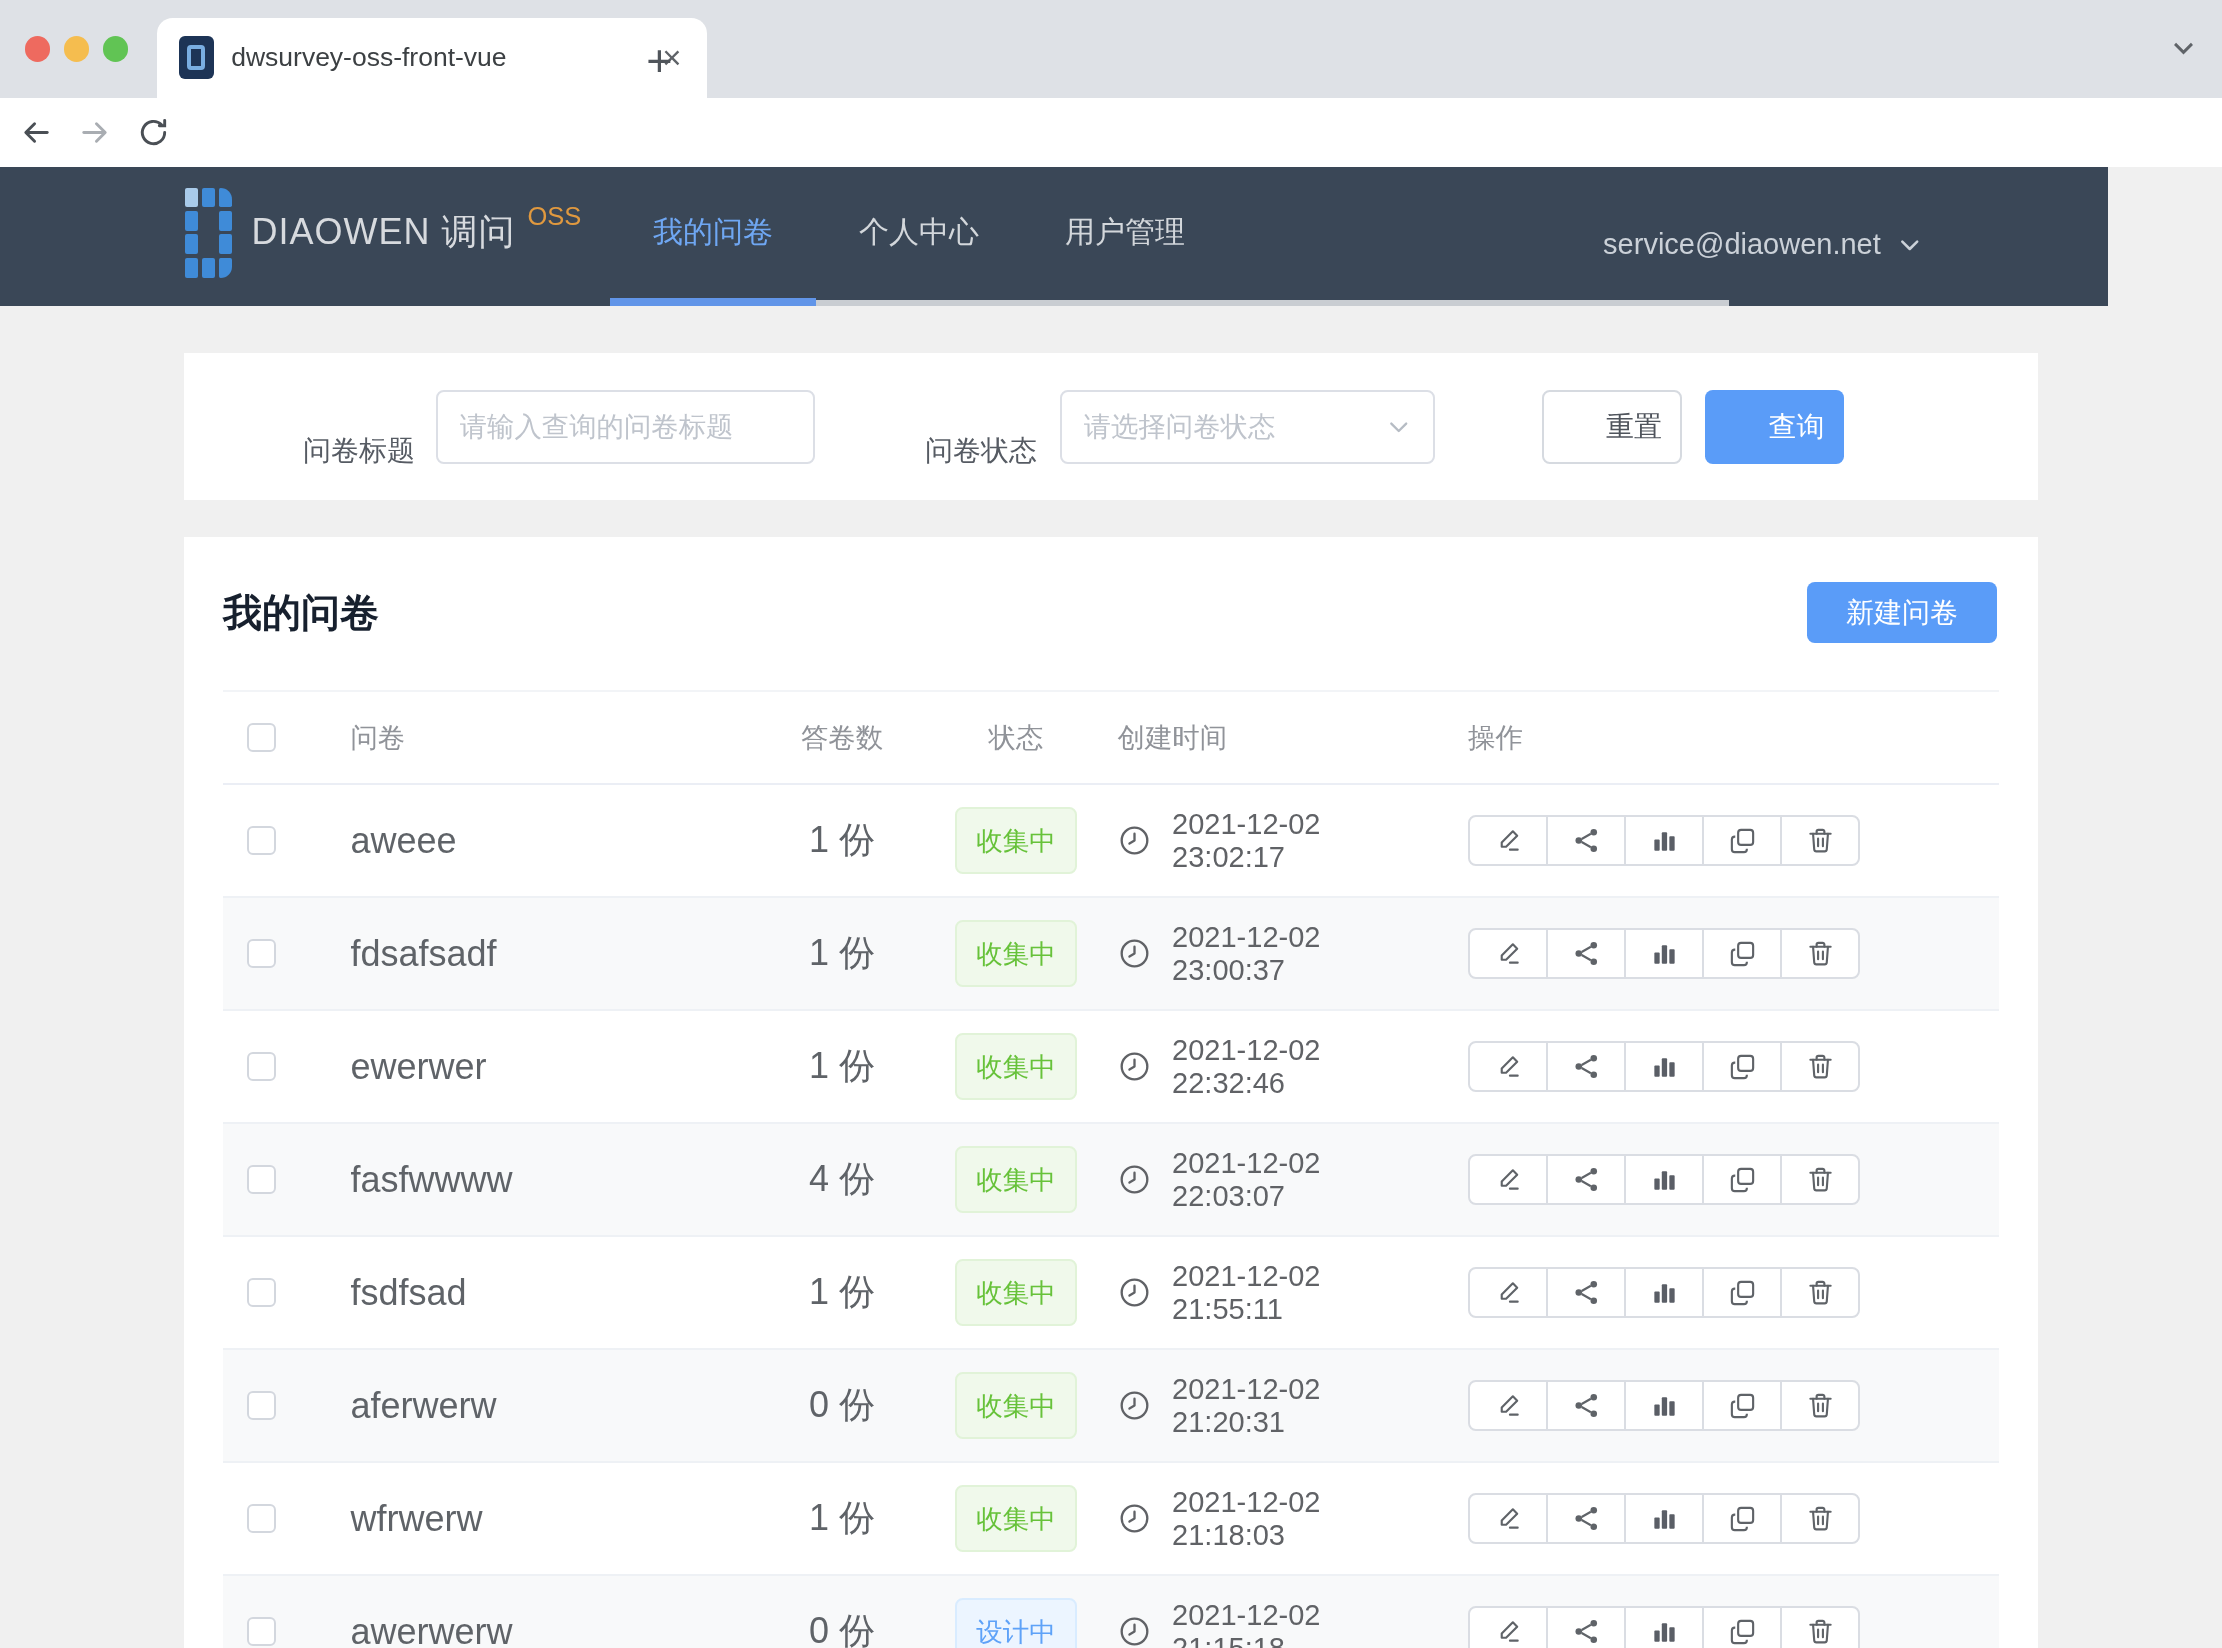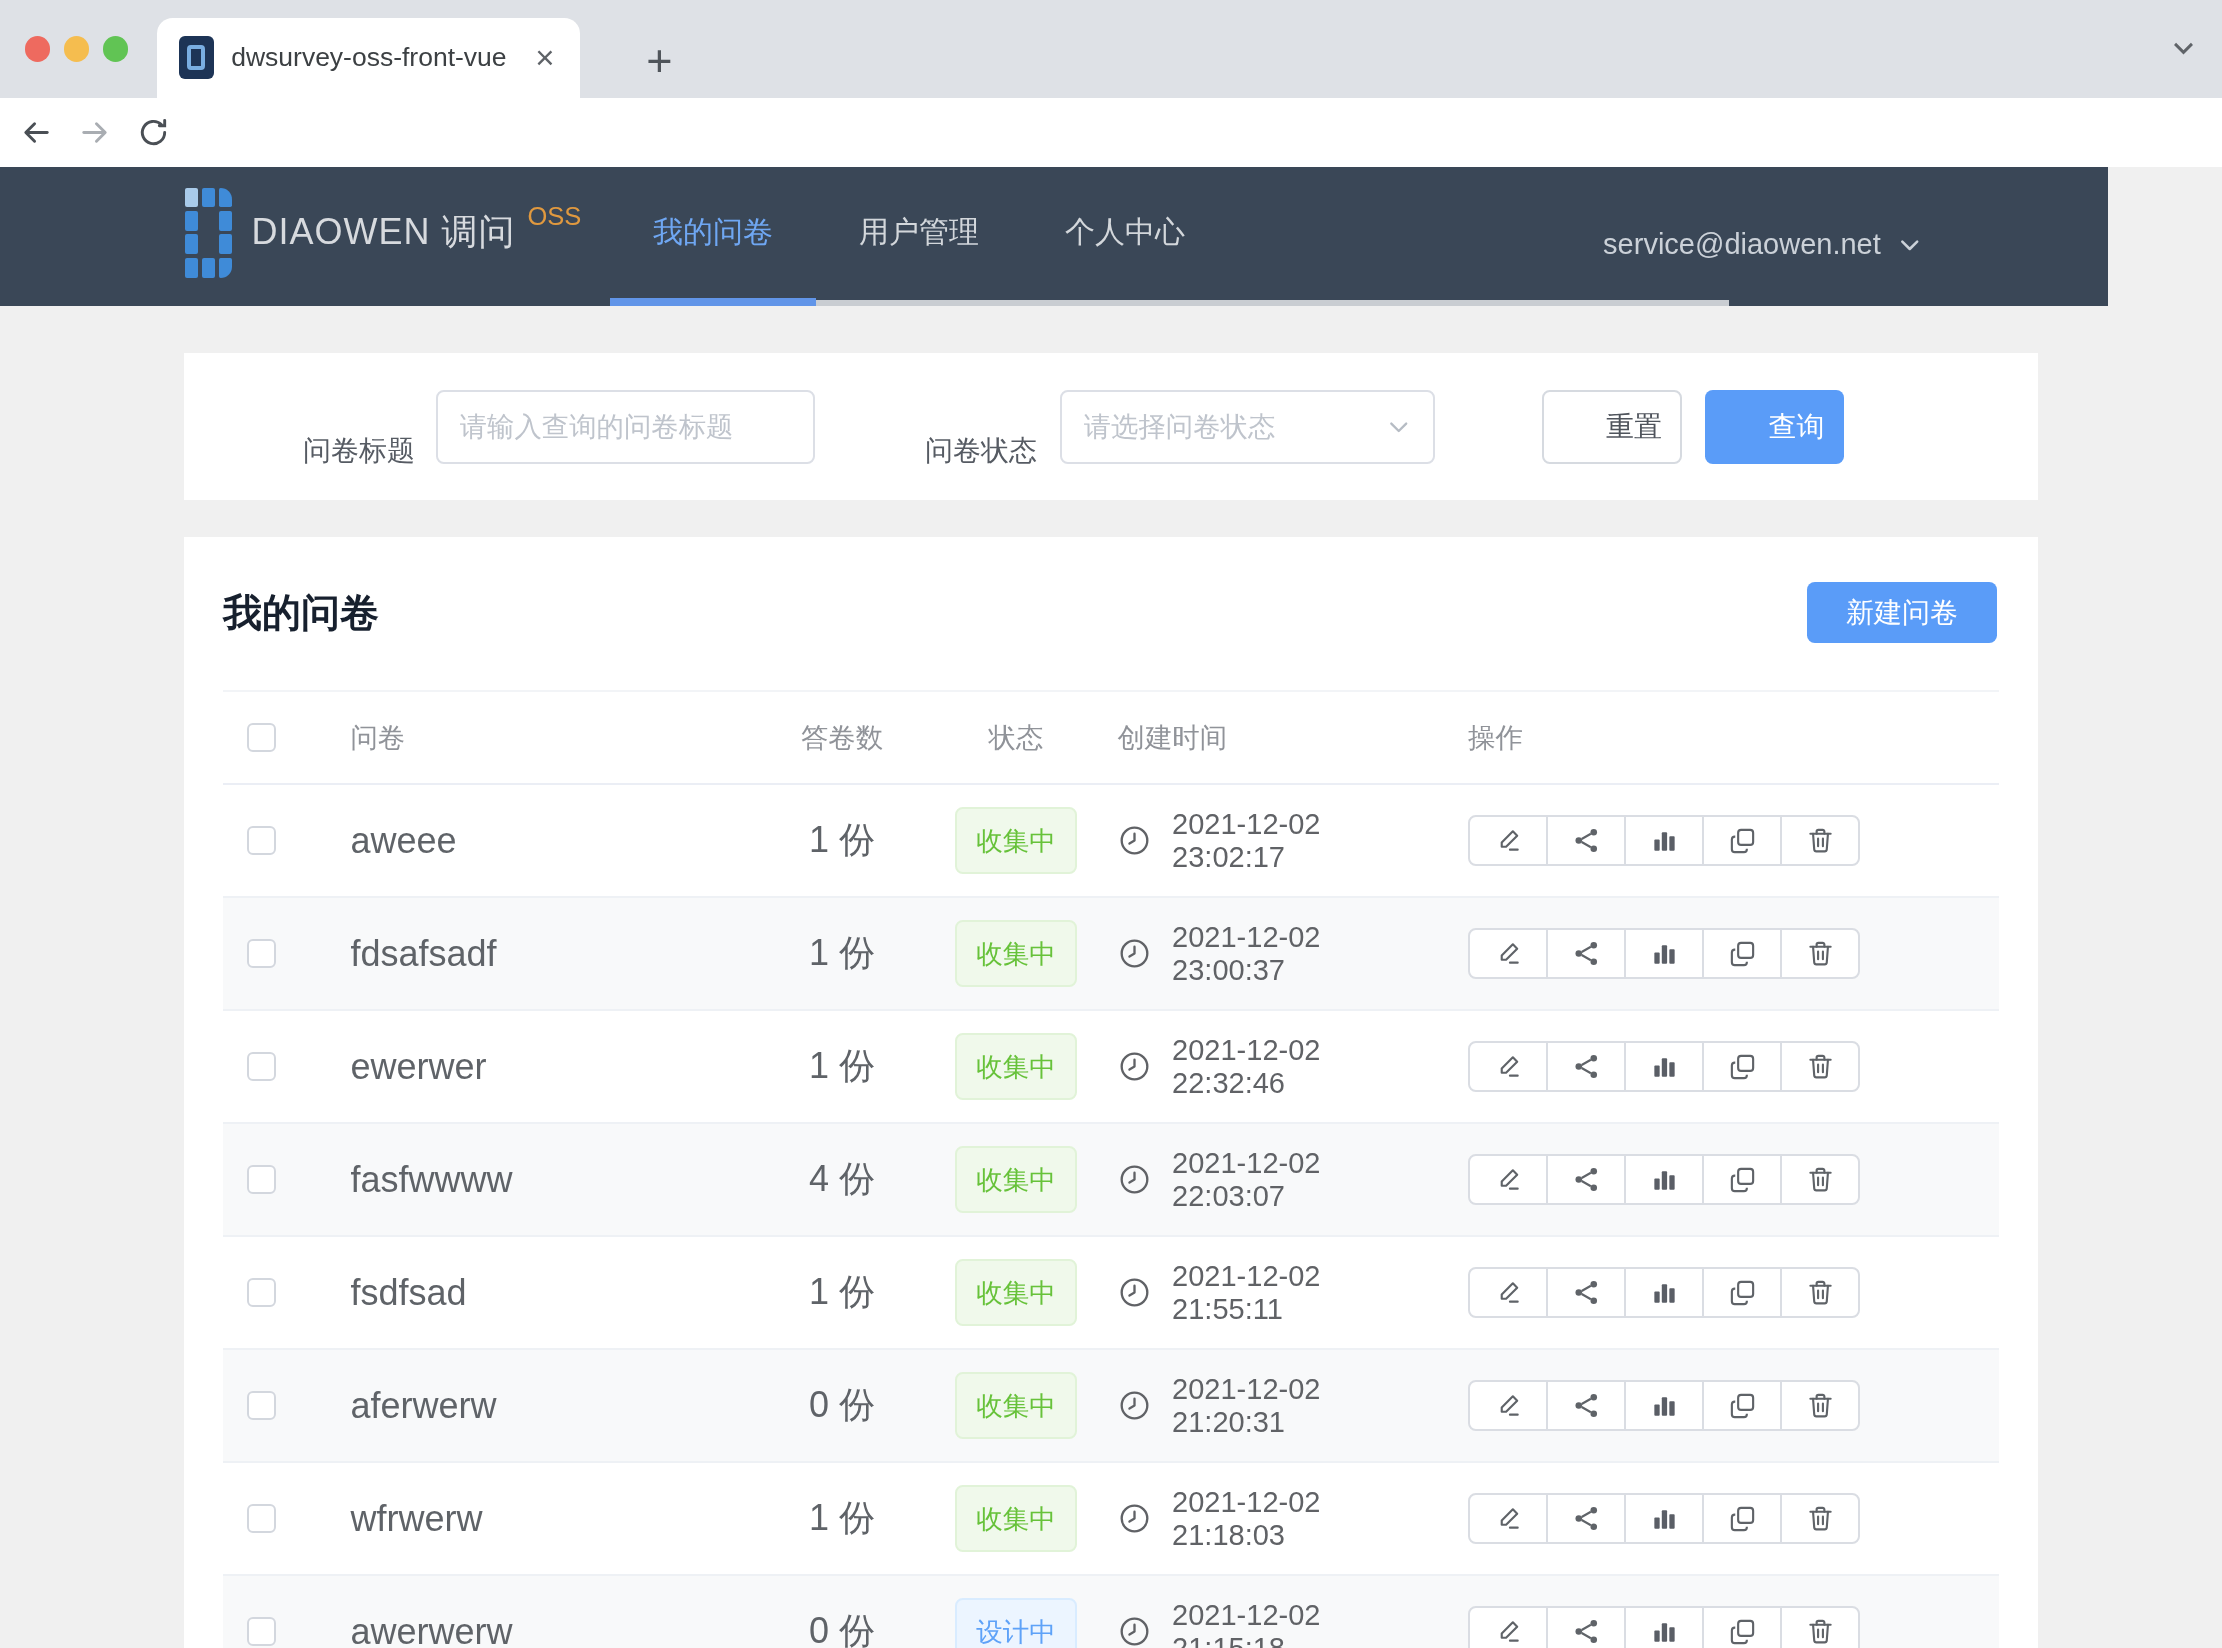--- a/index.html
+++ b/index.html
@@ -9,21 +9,21 @@
     background:#f0f0f0;
     font-family:"Liberation Sans","DejaVu Sans",sans-serif;
   }
   svg { display:block; }
 
   
   .tabstrip { position:absolute; left:0; top:0; width:2223px; height:98px; background:#dee1e6; }
   .traffic { position:absolute; top:36px; left:24.5px; display:flex; gap:13.7px; }
   .light { width:25.5px; height:25.5px; border-radius:50%; }
   .light.red{ background:#ee6a5f; } .light.yellow{ background:#f5bd4f; } .light.green{ background:#61c454; }
-  .tab { position:absolute; left:157px; top:17.6px; width:423px; height:80px; background:#ffffff;
+  .tab { position:absolute; left:157px; top:17.6px; width:550px; height:80px; background:#ffffff;
          border-radius:15.7px 15.7px 0 0; display:flex; align-items:center; padding:0 21.6px; }
   .favicon { width:35px; height:43px; background:#1d3456; border-radius:5.9px; margin-right:17.6px;
              display:flex; align-items:center; justify-content:center; flex:none; }
   .favicon .fd { width:17.6px; height:25.5px; border:4.9px solid #79aee2; border-radius:3.9px; }
   .tab-title { flex:1; font-size:26.5px; color:#3c4043; white-space:nowrap; overflow:hidden; }
   .tab-close { font-size:33px; color:#5f6368; line-height:1; padding:0 3.9px; }
   .newtab { position:absolute; left:634px; top:35px; width:51px; height:51px; display:flex;
             align-items:center; justify-content:center; font-size:45px; color:#50555b; font-weight:300; }
   .strip-chevron { position:absolute; right:25.5px; top:33px; color:#5f6368; }
 
@@ -208,22 +208,22 @@
         <i></i>
       <i></i>
         <i></i>
         <i class="br"></i>
     </span>
     <span class="logo-text">DIAOWEN 调问</span>
     <span class="logo-oss">OSS</span>
   </div>
   <div class="appnav">
     <span class="nav-item active">我的问卷</span>
+    <span class="nav-item">个人中心</span>
     <span class="nav-item">用户管理</span>
-    <span class="nav-item">个人中心</span>
   </div>
   <div class="account">
     <span>service@diaowen.net</span>
     <span>
       <svg width="25.5" height="25.5" viewBox="0 0 24 24" fill="none" stroke="currentColor" stroke-width="2.4" stroke-linecap="round" stroke-linejoin="round">
           <path d="M5 9l7 7 7-7"></path>
         </svg>
     </span>
   </div>
 </div>

